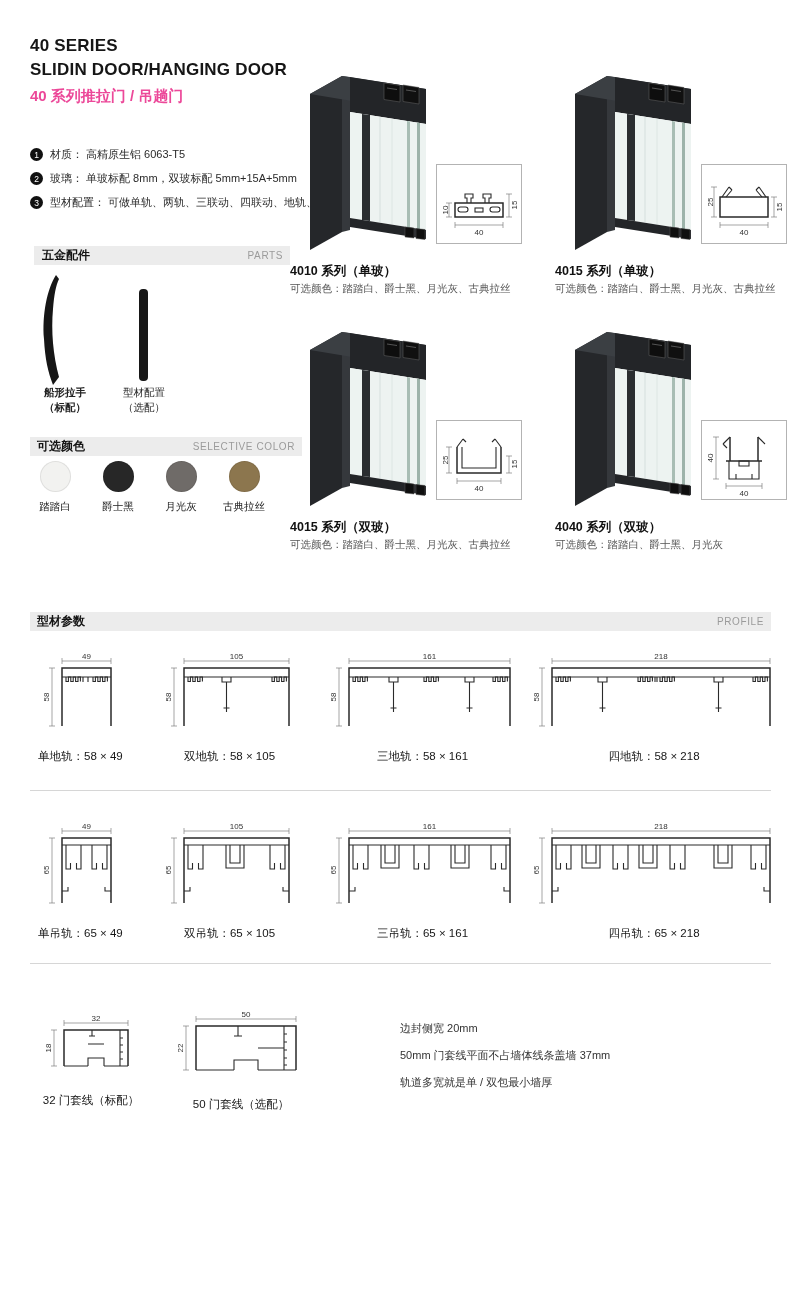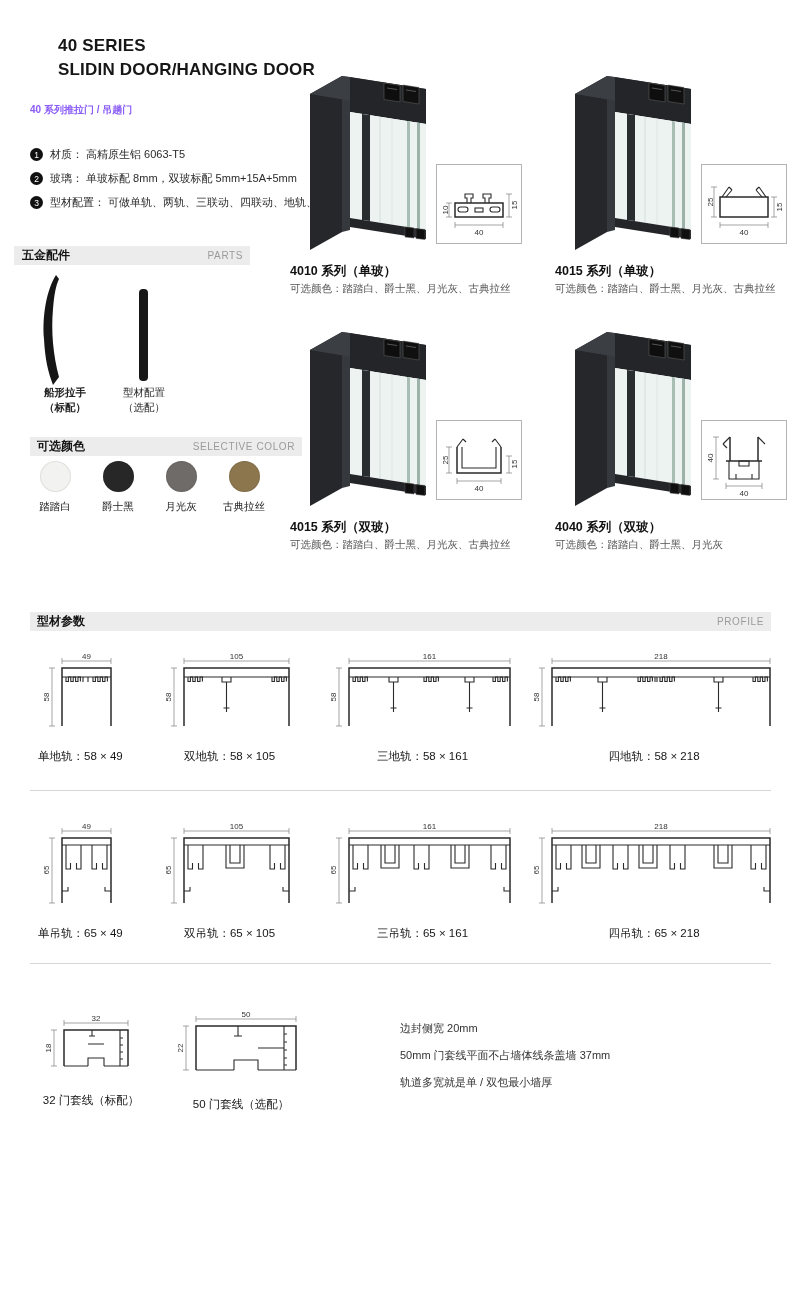--- a/index.html
+++ b/index.html
@@ -1,21 +1,21 @@
 <!DOCTYPE html>
 <html><head>
 <meta charset="utf-8">
 <style>
   html,body{margin:0;padding:0;background:#fff;}
   .page{position:relative;width:800px;height:1300px;background:#ffffff;overflow:hidden;
         font-family:"Liberation Sans","DejaVu Sans",sans-serif;color:#222;}
   
   .hdr{position:absolute;left:30px;top:34px;}
-  .hdr .en{font-size:17px;font-weight:700;color:#161616;line-height:24px;letter-spacing:.2px;margin-left:28px;}
-  .hdr .cn{font-size:10px;font-weight:700;color:#8b5cf6;margin-top:21px;}
+  .hdr .en{font-size:17px;font-weight:700;color:#161616;line-height:24px;letter-spacing:.2px;}
+  .hdr .cn{font-size:15px;font-weight:700;color:#ec4899;margin-top:5px;}
   
   .specs{position:absolute;left:30px;top:147px;}
   .spec{display:flex;align-items:center;margin-bottom:9px;}
   .bullet{width:13px;height:13px;border-radius:50%;background:#111;color:#fff;font-size:8.5px;
           display:flex;align-items:center;justify-content:center;margin-right:7px;flex:0 0 auto;}
   .spec .txt{font-size:11px;color:#2a2a2a;}
   
   .secbar{position:absolute;height:19px;background:#ececec;display:flex;align-items:center;
           justify-content:space-between;padding:0 7px;box-sizing:border-box;}
   .secbar .t{font-size:12px;font-weight:700;color:#141414;}
@@ -102,21 +102,21 @@
     <div class="spec">
       <span class="bullet">2</span>
       <span class="txt">玻璃： 单玻标配 8mm，双玻标配 5mm+15A+5mm</span>
     </div>
     <div class="spec">
       <span class="bullet">3</span>
       <span class="txt">型材配置： 可做单轨、两轨、三联动、四联动、地轨、吊轨</span>
     </div>
   </div>
 
-  <div class="secbar" style="left:14px;top:246px;width:236px;padding-left:8px;">
+  <div class="secbar" style="left:34px;top:246px;width:256px;padding-left:8px;">
     <span class="t">五金配件</span>
     <span class="te">PARTS</span>
   </div>
   <svg style="position:absolute;left:40px;top:275px;" width="26" height="110" viewBox="0 0 26 110">
     <path d="M16,0 C7,14 2,40 4,64 C5,84 8,97 13,110 L19,102 C13,80 11,56 13,34 C14,20 16,10 19,4 Z" fill="#161616"></path>
   </svg>
   <div class="handle-straight"></div>
   <div class="hlabel" style="left:25px;top:385px;font-weight:bold;">
     <div>船形拉手</div>
     <div>（标配）</div>

